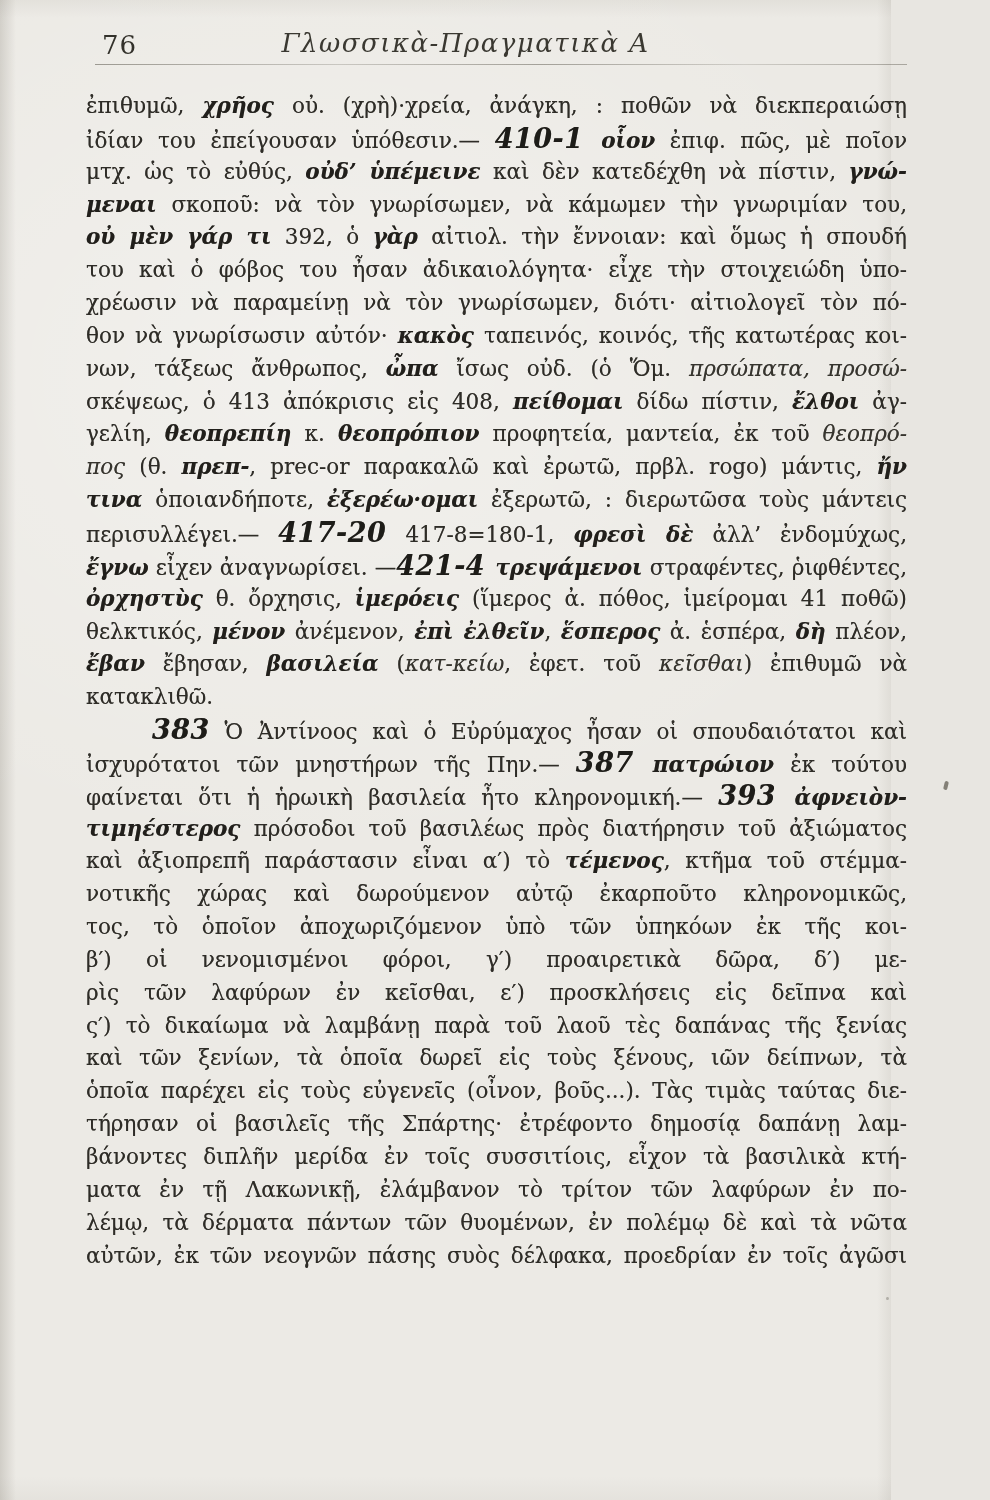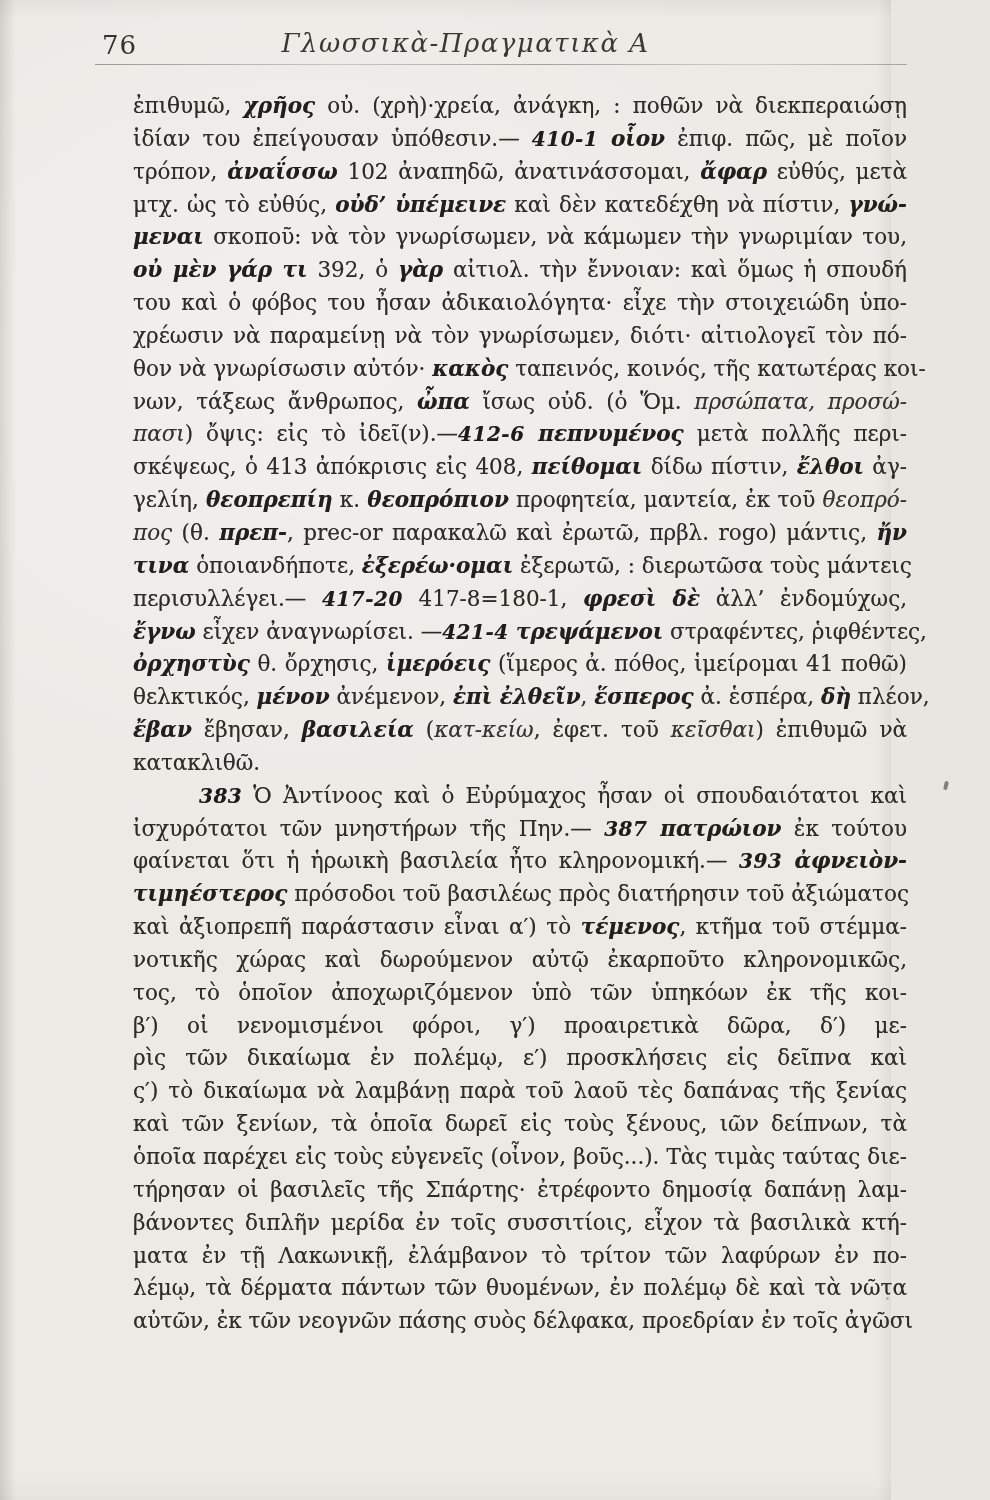--- a/index.html
+++ b/index.html
@@ -39,27 +39,26 @@
     font-size:21.5px;line-height:32.85px;
     text-rendering:optimizeLegibility;
     color:#2e2c27;
     text-shadow:0 0 0.5px rgba(46,44,39,0.55);
   }
   .line{
     text-align:justify;
     text-align-last:justify;
     height:32.85px;
     white-space:nowrap;
-    margin-left:47px;
   }
   .line.last{text-align-last:left;}
   .line.indent{padding-left:66px;}
   .seg-normal{}
   .seg-lemma{font-weight:bold;font-style:italic;color:#211f1b;}
-  .seg-vnum{font-weight:bold;font-style:italic;font-size:20px;color:#1d1c18;letter-spacing:0.5px;}
+  .seg-vnum{font-weight:bold;font-style:italic;font-size:27px;color:#1d1c18;letter-spacing:0.5px;}
   .seg-italic{font-style:italic;color:#36342e;}
   .ink-speck{
     position:absolute;left:944px;top:781px;width:4px;height:9px;
     background:#6a665c;border-radius:2px;transform:rotate(14deg);opacity:0.8;
   }
   .ink-speck.small{left:886px;top:1297px;width:3px;height:3px;opacity:0.4;}
 </style>
 </head>
 <body>
 
@@ -69,50 +68,48 @@
     <div class="page-number">76</div>
     <div class="running-title">Γλωσσικὰ-Πραγματικὰ Α</div>
   </div>
 
   <div class="header-rule"></div>
 
   <div class="text-block" id="text-block">
       <div>
         <div class="line"><span class="seg-normal">ἐπιθυμῶ, </span><span class="seg-lemma">χρῆος</span><span class="seg-normal"> οὐ. (χρὴ)·χρεία, ἀνάγκη, : ποθῶν νὰ διεκπεραιώσῃ</span></div>
         <div class="line"><span class="seg-normal">ἰδίαν του ἐπείγουσαν ὑπόθεσιν.— </span><span class="seg-vnum">410-1 </span><span class="seg-lemma">οἷον</span><span class="seg-normal"> ἐπιφ. πῶς, μὲ ποῖον</span></div>
-        <div class="line"><span class="seg-normal">τρόπον, </span><span class="seg-lemma">ἀναΐσσω</span><span class="seg-normal"> 102 ἀναπηδῶ, ἀνατινάσσομαι, </span><span class="seg-lemma">ἄφαρ</span><span class="seg-normal"> εὐθύς, μετὰ</span></div>
         <div class="line"><span class="seg-normal">μτχ. ὡς τὸ εὐθύς, </span><span class="seg-lemma">οὐδ’ ὑπέμεινε</span><span class="seg-normal"> καὶ δὲν κατεδέχθη νὰ πίστιν, </span><span class="seg-lemma">γνώ-</span></div>
         <div class="line"><span class="seg-lemma">μεναι</span><span class="seg-normal"> σκοποῦ: νὰ τὸν γνωρίσωμεν, νὰ κάμωμεν τὴν γνωριμίαν του,</span></div>
         <div class="line"><span class="seg-lemma">οὐ μὲν γάρ τι</span><span class="seg-normal"> 392, ὁ </span><span class="seg-lemma">γὰρ</span><span class="seg-normal"> αἰτιολ. τὴν ἔννοιαν: καὶ ὅμως ἡ σπουδή</span></div>
         <div class="line"><span class="seg-normal">του καὶ ὁ φόβος του ἦσαν ἀδικαιολόγητα· εἶχε τὴν στοιχειώδη ὑπο-</span></div>
         <div class="line"><span class="seg-normal">χρέωσιν νὰ παραμείνῃ νὰ τὸν γνωρίσωμεν, διότι· αἰτιολογεῖ τὸν πό-</span></div>
         <div class="line"><span class="seg-normal">θον νὰ γνωρίσωσιν αὐτόν· </span><span class="seg-lemma">κακὸς</span><span class="seg-normal"> ταπεινός, κοινός, τῆς κατωτέρας κοι-</span></div>
         <div class="line"><span class="seg-normal">νων, τάξεως ἄνθρωπος, </span><span class="seg-lemma">ὦπα</span><span class="seg-normal"> ἴσως οὐδ. (ὁ Ὅμ. </span><span class="seg-italic">πρσώπατα, προσώ-</span></div>
-        <div class="line"><span class="seg-italic">πασι</span><span class="seg-normal">) ὄψις: εἰς τὸ ἰδεῖ(ν).—</span><span class="seg-vnum">412-6 </span><span class="seg-lemma">πεπνυμένος</span><span class="seg-normal"> μετὰ πολλῆς περι-</span></div>
         <div class="line"><span class="seg-normal">σκέψεως, ὁ 413 ἀπόκρισις εἰς 408, </span><span class="seg-lemma">πείθομαι</span><span class="seg-normal"> δίδω πίστιν, </span><span class="seg-lemma">ἔλθοι</span><span class="seg-normal"> ἀγ-</span></div>
         <div class="line"><span class="seg-normal">γελίη, </span><span class="seg-lemma">θεοπρεπίη</span><span class="seg-normal"> κ. </span><span class="seg-lemma">θεοπρόπιον</span><span class="seg-normal"> προφητεία, μαντεία, ἐκ τοῦ </span><span class="seg-italic">θεοπρό-</span></div>
         <div class="line"><span class="seg-italic">πος</span><span class="seg-normal"> (θ. </span><span class="seg-lemma">πρεπ-</span><span class="seg-normal">, prec-or παρακαλῶ καὶ ἐρωτῶ, πρβλ. rogo) μάντις, </span><span class="seg-lemma">ἤν</span></div>
         <div class="line"><span class="seg-lemma">τινα</span><span class="seg-normal"> ὁποιανδήποτε, </span><span class="seg-lemma">ἐξερέω·ομαι</span><span class="seg-normal"> ἐξερωτῶ, : διερωτῶσα τοὺς μάντεις</span></div>
         <div class="line"><span class="seg-normal">περισυλλέγει.— </span><span class="seg-vnum">417-20</span><span class="seg-normal"> 417-8=180-1, </span><span class="seg-lemma">φρεσὶ δὲ</span><span class="seg-normal"> ἀλλ’ ἐνδομύχως,</span></div>
         <div class="line"><span class="seg-lemma">ἔγνω</span><span class="seg-normal"> εἶχεν ἀναγνωρίσει. —</span><span class="seg-vnum">421-4 </span><span class="seg-lemma">τρεψάμενοι</span><span class="seg-normal"> στραφέντες, ῥιφθέντες,</span></div>
         <div class="line"><span class="seg-lemma">ὀρχηστὺς</span><span class="seg-normal"> θ. ὄρχησις, </span><span class="seg-lemma">ἱμερόεις</span><span class="seg-normal"> (ἵμερος ἀ. πόθος, ἱμείρομαι 41 ποθῶ)</span></div>
         <div class="line"><span class="seg-normal">θελκτικός, </span><span class="seg-lemma">μένον</span><span class="seg-normal"> ἀνέμενον, </span><span class="seg-lemma">ἐπὶ ἐλθεῖν</span><span class="seg-normal">, </span><span class="seg-lemma">ἕσπερος</span><span class="seg-normal"> ἀ. ἑσπέρα, </span><span class="seg-lemma">δὴ</span><span class="seg-normal"> πλέον,</span></div>
         <div class="line"><span class="seg-lemma">ἔβαν</span><span class="seg-normal"> ἔβησαν, </span><span class="seg-lemma">βασιλεία</span><span class="seg-normal"> (</span><span class="seg-italic">κατ-κείω</span><span class="seg-normal">, ἐφετ. τοῦ </span><span class="seg-italic">κεῖσθαι</span><span class="seg-normal">) ἐπιθυμῶ νὰ</span></div>
         <div class="line last"><span class="seg-normal">κατακλιθῶ.</span></div>
       </div>
       <div>
         <div class="line indent"><span class="seg-vnum">383</span><span class="seg-normal"> Ὁ Ἀντίνοος καὶ ὁ Εὐρύμαχος ἦσαν οἱ σπουδαιότατοι καὶ</span></div>
         <div class="line"><span class="seg-normal">ἰσχυρότατοι τῶν μνηστήρων τῆς Πην.— </span><span class="seg-vnum">387 </span><span class="seg-lemma">πατρώιον</span><span class="seg-normal"> ἐκ τούτου</span></div>
         <div class="line"><span class="seg-normal">φαίνεται ὅτι ἡ ἡρωικὴ βασιλεία ἦτο κληρονομική.— </span><span class="seg-vnum">393 </span><span class="seg-lemma">ἀφνειὸν-</span></div>
         <div class="line"><span class="seg-lemma">τιμηέστερος</span><span class="seg-normal"> πρόσοδοι τοῦ βασιλέως πρὸς διατήρησιν τοῦ ἀξιώματος</span></div>
         <div class="line"><span class="seg-normal">καὶ ἀξιοπρεπῆ παράστασιν εἶναι α′) τὸ </span><span class="seg-lemma">τέμενος</span><span class="seg-normal">, κτῆμα τοῦ στέμμα-</span></div>
         <div class="line"><span class="seg-normal">νοτικῆς χώρας καὶ δωρούμενον αὐτῷ ἐκαρποῦτο κληρονομικῶς,</span></div>
         <div class="line"><span class="seg-normal">τος, τὸ ὁποῖον ἀποχωριζόμενον ὑπὸ τῶν ὑπηκόων ἐκ τῆς κοι-</span></div>
         <div class="line"><span class="seg-normal">β′) οἱ νενομισμένοι φόροι, γ′) προαιρετικὰ δῶρα, δ′) με-</span></div>
-        <div class="line"><span class="seg-normal">ρὶς τῶν δικαίωμα ἐν πολέμῳ, ε′) προσκλήσεις εἰς δεῖπνα καὶ</span></div>
+        <div class="line"><span class="seg-normal">ρὶς τῶν λαφύρων ἐν κεῖσθαι, ε′) προσκλήσεις εἰς δεῖπνα καὶ</span></div>
         <div class="line"><span class="seg-normal">ς′) τὸ δικαίωμα νὰ λαμβάνῃ παρὰ τοῦ λαοῦ τὲς δαπάνας τῆς ξενίας</span></div>
         <div class="line"><span class="seg-normal">καὶ τῶν ξενίων, τὰ ὁποῖα δωρεῖ εἰς τοὺς ξένους, ιῶν δείπνων, τὰ</span></div>
         <div class="line"><span class="seg-normal">ὁποῖα παρέχει εἰς τοὺς εὐγενεῖς (οἶνον, βοῦς...). Τὰς τιμὰς ταύτας διε-</span></div>
         <div class="line"><span class="seg-normal">τήρησαν οἱ βασιλεῖς τῆς Σπάρτης· ἐτρέφοντο δημοσίᾳ δαπάνῃ λαμ-</span></div>
         <div class="line"><span class="seg-normal">βάνοντες διπλῆν μερίδα ἐν τοῖς συσσιτίοις, εἶχον τὰ βασιλικὰ κτή-</span></div>
         <div class="line"><span class="seg-normal">ματα ἐν τῇ Λακωνικῇ, ἐλάμβανον τὸ τρίτον τῶν λαφύρων ἐν πο-</span></div>
         <div class="line"><span class="seg-normal">λέμῳ, τὰ δέρματα πάντων τῶν θυομένων, ἐν πολέμῳ δὲ καὶ τὰ νῶτα</span></div>
         <div class="line"><span class="seg-normal">αὐτῶν, ἐκ τῶν νεογνῶν πάσης συὸς δέλφακα, προεδρίαν ἐν τοῖς ἀγῶσι</span></div>
       </div>
     </div>

